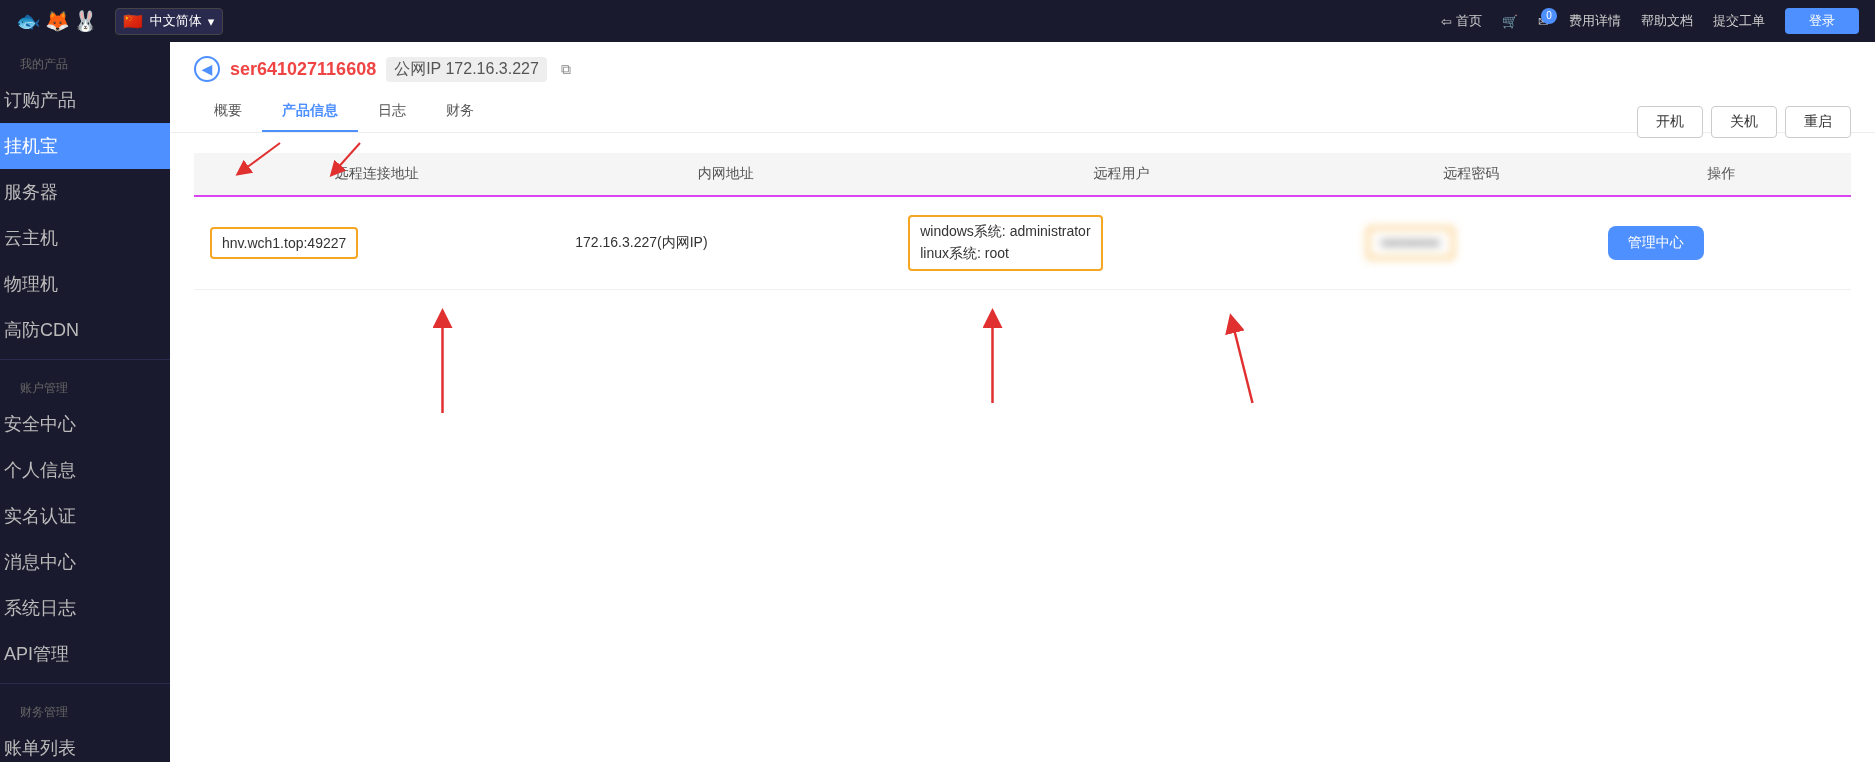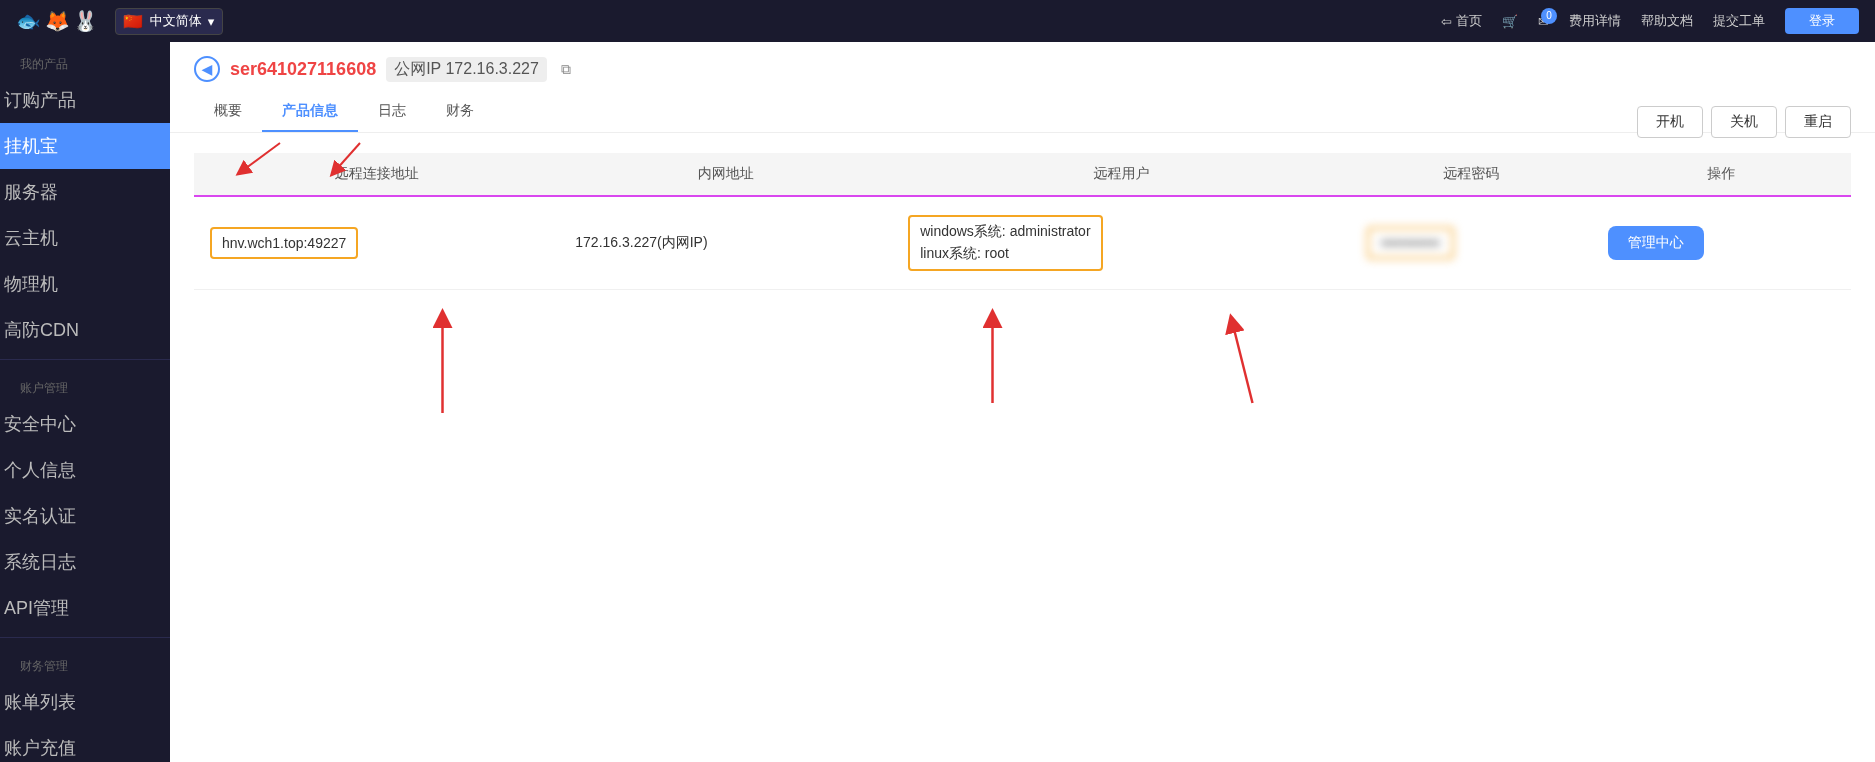--- a/index.html
+++ b/index.html
@@ -287,20 +287,21 @@
   <div class="sidebar-item active">挂机宝</div>
   <div class="sidebar-item">服务器</div>
   <div class="sidebar-item">云主机</div>
   <div class="sidebar-item">物理机</div>
   <div class="sidebar-item">高防CDN</div>
   <hr class="sidebar-divider">
   <div class="sidebar-section-label">账户管理</div>
   <div class="sidebar-item">安全中心</div>
   <div class="sidebar-item">个人信息</div>
   <div class="sidebar-item">实名认证</div>
+  <div class="sidebar-item">消息中心</div>
   <div class="sidebar-item">系统日志</div>
   <div class="sidebar-item">API管理</div>
   <hr class="sidebar-divider">
   <div class="sidebar-section-label">财务管理</div>
   <div class="sidebar-item">账单列表</div>
   <div class="sidebar-item">账户充值</div>
 </div>
 
 <div class="main">
   <div class="page-header relative">

